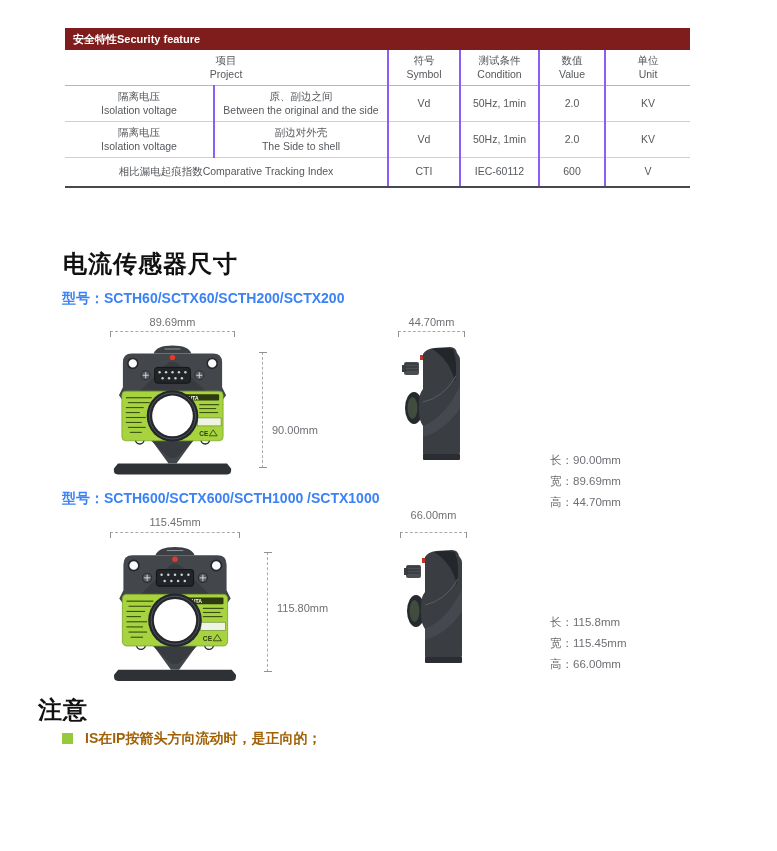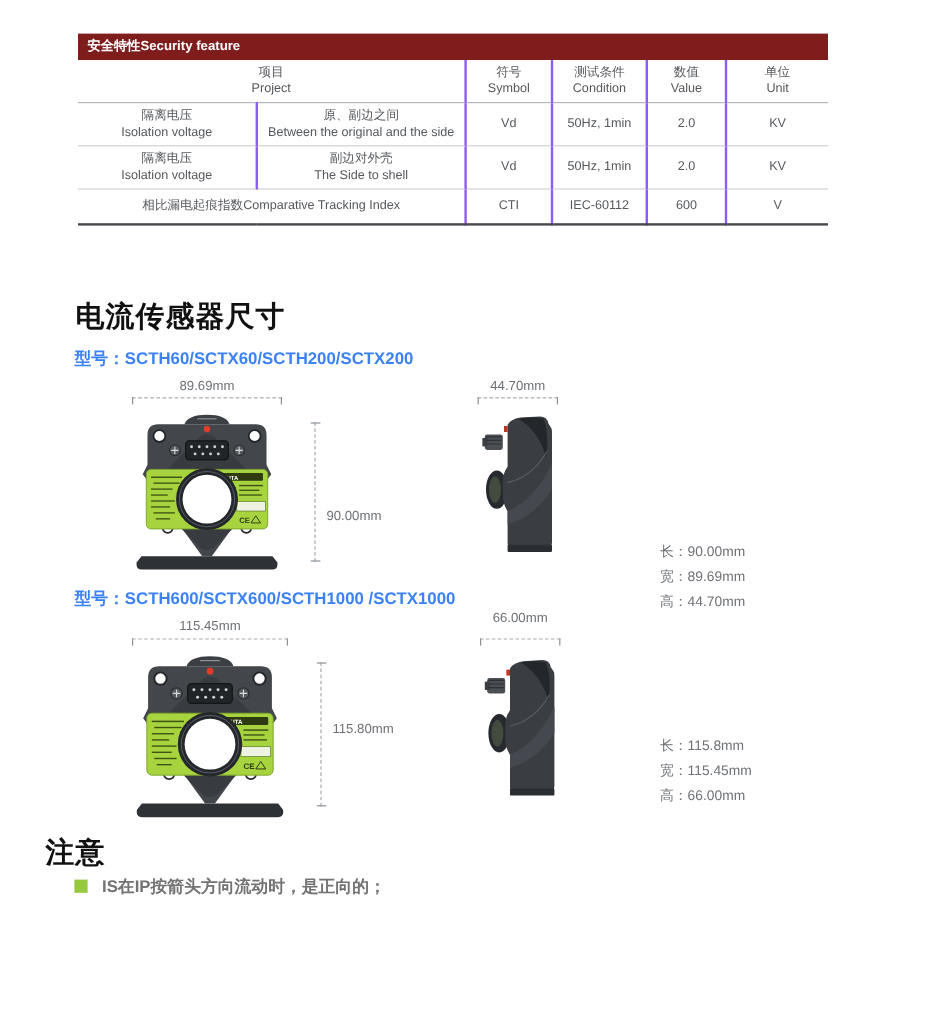--- a/index.html
+++ b/index.html
@@ -42,21 +42,21 @@
   .hbracket::after{right:0;}
   .vbracket{border-left:1px dashed #a7acb1;width:7px;}
   .vbracket::before,.vbracket::after{content:"";position:absolute;left:-4px;width:8px;height:1px;background:#8d9297;}
   .vbracket::before{top:0;}
   .vbracket::after{bottom:0;}
   .dims-block{font-size:11.5px;color:#6d7074;line-height:21px;}
 
   
   .notice-row{display:flex;align-items:flex-start;margin-bottom:9px;height:15px;}
   .notice-sq{width:11px;height:11px;background:#96c93d;margin-top:2px;flex:0 0 11px;}
-  .notice-text{margin-left:12px;font-size:14px;font-weight:600;color:#737373;white-space:nowrap;line-height:15px;}
+  .notice-text{margin-left:12px;font-size:14px;font-weight:600;color:#a16207;white-space:nowrap;line-height:15px;}
 
   svg text{font-family:"Liberation Sans","DejaVu Sans",sans-serif;}
 </style>
 </head>
 <body>
 
 <svg width="0" height="0" style="position:absolute" aria-hidden="true">
   <defs>
     <symbol id="sym-front" viewBox="0 0 126 138">
       <path d="M8 122 L118 122 L122 127 Q123 133 118 133 L8 133 Q3 133 4 127 Z" fill="#2e3236"></path>

